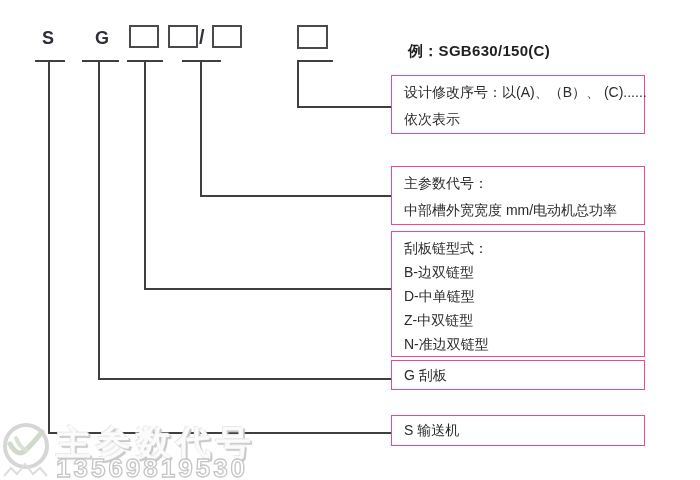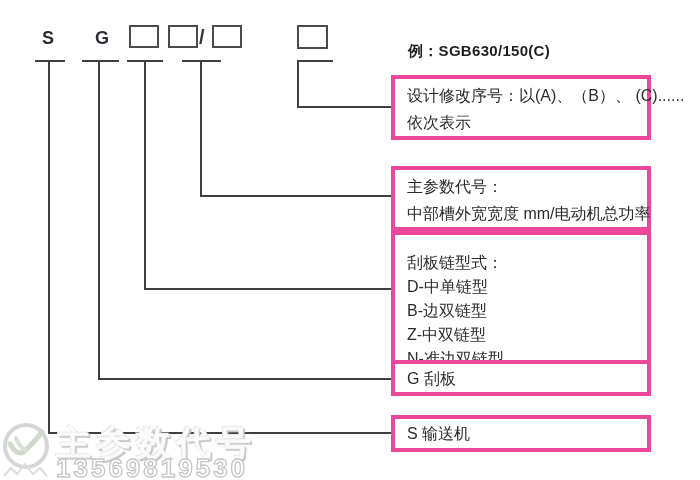--- a/index.html
+++ b/index.html
@@ -22,28 +22,28 @@
     position:absolute;left:408px;top:42px;font-size:15px;font-weight:600;color:#1f1f1f;
     letter-spacing:0.3px;
   }
   
   .hline,.vline{position:absolute;background:#3f3f3f;}
   .hline{height:2px;}
   .vline{width:2px;}
   
   .ann-box{
     position:absolute;left:391px;width:252px;
-    border:4px solid #ec4899;background:#ffffff;
-    font-size:16px;color:#2b2b2b;box-sizing:content-box;
+    border:1px solid #ec4899;background:#ffffff;
+    font-size:14px;color:#2b2b2b;box-sizing:content-box;
   }
   .ann-box .ln{display:block;padding-left:12px;white-space:nowrap;}
   .ann-2line .ln{line-height:27px;}
   .ann-2line{padding-top:3px;}
   .ann-5line .ln{line-height:24px;}
-  .ann-5line{padding-top:16px;}
+  .ann-5line{padding-top:4px;}
   .ann-1line .ln{line-height:29px;}
   
   .wm-icon{position:absolute;left:2px;top:420px;}
   .wm-brand{
     position:absolute;left:56px;top:420px;
     font-size:35px;font-weight:700;letter-spacing:5px;color:#fbfbfb;
     text-shadow:-1px -1px 0 #e9e9e9,1px 1px 0 #cfcfcf,2px 2px 1px #c2c2c2;
     white-space:nowrap;
   }
   .wm-phone{
@@ -95,22 +95,22 @@
     <span class="ln">依次表示</span>
   </div>
 
   <div class="ann-box ann-2line" style="top:166px;height:54px;">
     <span class="ln">主参数代号：</span>
     <span class="ln">中部槽外宽宽度 mm/电动机总功率</span>
   </div>
 
   <div class="ann-box ann-5line" style="top:231px;height:120px;">
     <span class="ln">刮板链型式：</span>
+    <span class="ln">B-边双链型</span>
     <span class="ln">D-中单链型</span>
-    <span class="ln">B-边双链型</span>
     <span class="ln">Z-中双链型</span>
     <span class="ln">N-准边双链型</span>
   </div>
 
   <div class="ann-box ann-1line" style="top:360px;height:28px;">
     <span class="ln">G 刮板</span>
   </div>
 
   <div class="ann-box ann-1line" style="top:415px;height:29px;">
     <span class="ln">S 输送机</span>

